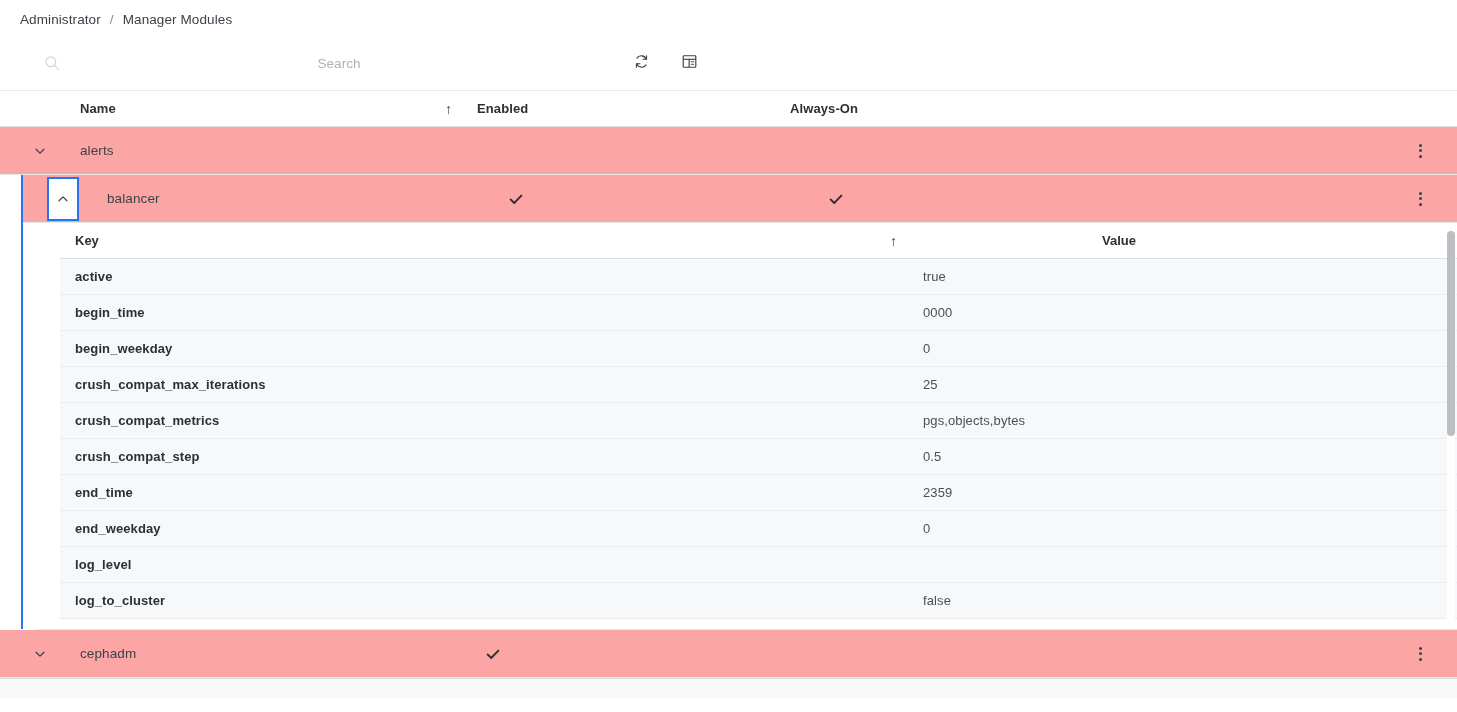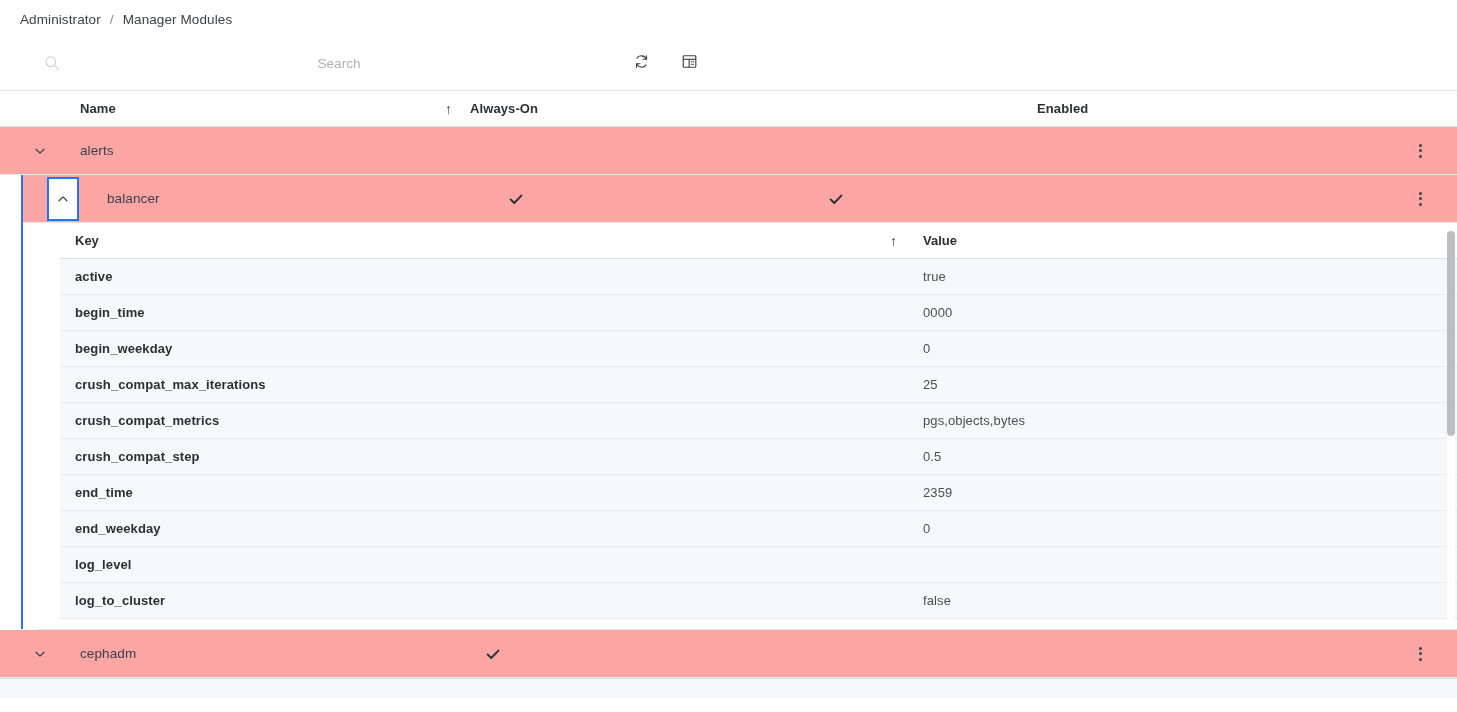--- a/index.html
+++ b/index.html
@@ -183,21 +183,21 @@
     border-bottom: 1px solid #dcdfe3;
     background: #ffffff;
   }
   .dth {
     font-size: 13px;
     font-weight: bold;
     color: #2b2f36;
   }
   .dth-key   { width: 855px; padding-left: 15px; position: relative; display: flex; align-items: center; }
   .dth-key .sort-asc2 { position: absolute; right: 18px; font-size: 14px; font-weight: normal; color: #3c4149; }
-  .dth-value { width: 400px; padding-left: 8px; }
+  .dth-value { width: 400px; padding-left: 8px; text-align: center; }
 
   .detail-body { position: relative; }
   .kv-row {
     height: 36px;
     display: flex;
     align-items: center;
     background: #f7f8fa;
     border-bottom: 1px solid #e9ebee;
   }
   .kv-key {
@@ -281,25 +281,25 @@
   </div>
 </div>
 
 <div class="table">
 
   <div class="thead">
     <div class="th th-name">
       <span>Name</span>
       <span class="sort-asc">↑</span>
     </div>
+    <div class="th th-enabled">
+      <span>Enabled</span>
+    </div>
     <div class="th th-always">
       <span>Always-On</span>
-    </div>
-    <div class="th th-enabled">
-      <span>Enabled</span>
     </div>
   </div>
 
   <div class="module-row">
     <div class="chev-cell">
       <button class="chev-btn">
         <svg viewBox="0 0 16 16" width="14" height="14" fill="none" stroke="currentColor" stroke-width="1.4" stroke-linecap="round" stroke-linejoin="round">
           <polyline points="3.5,6 8,10.5 12.5,6"></polyline>
         </svg>
       </button>

